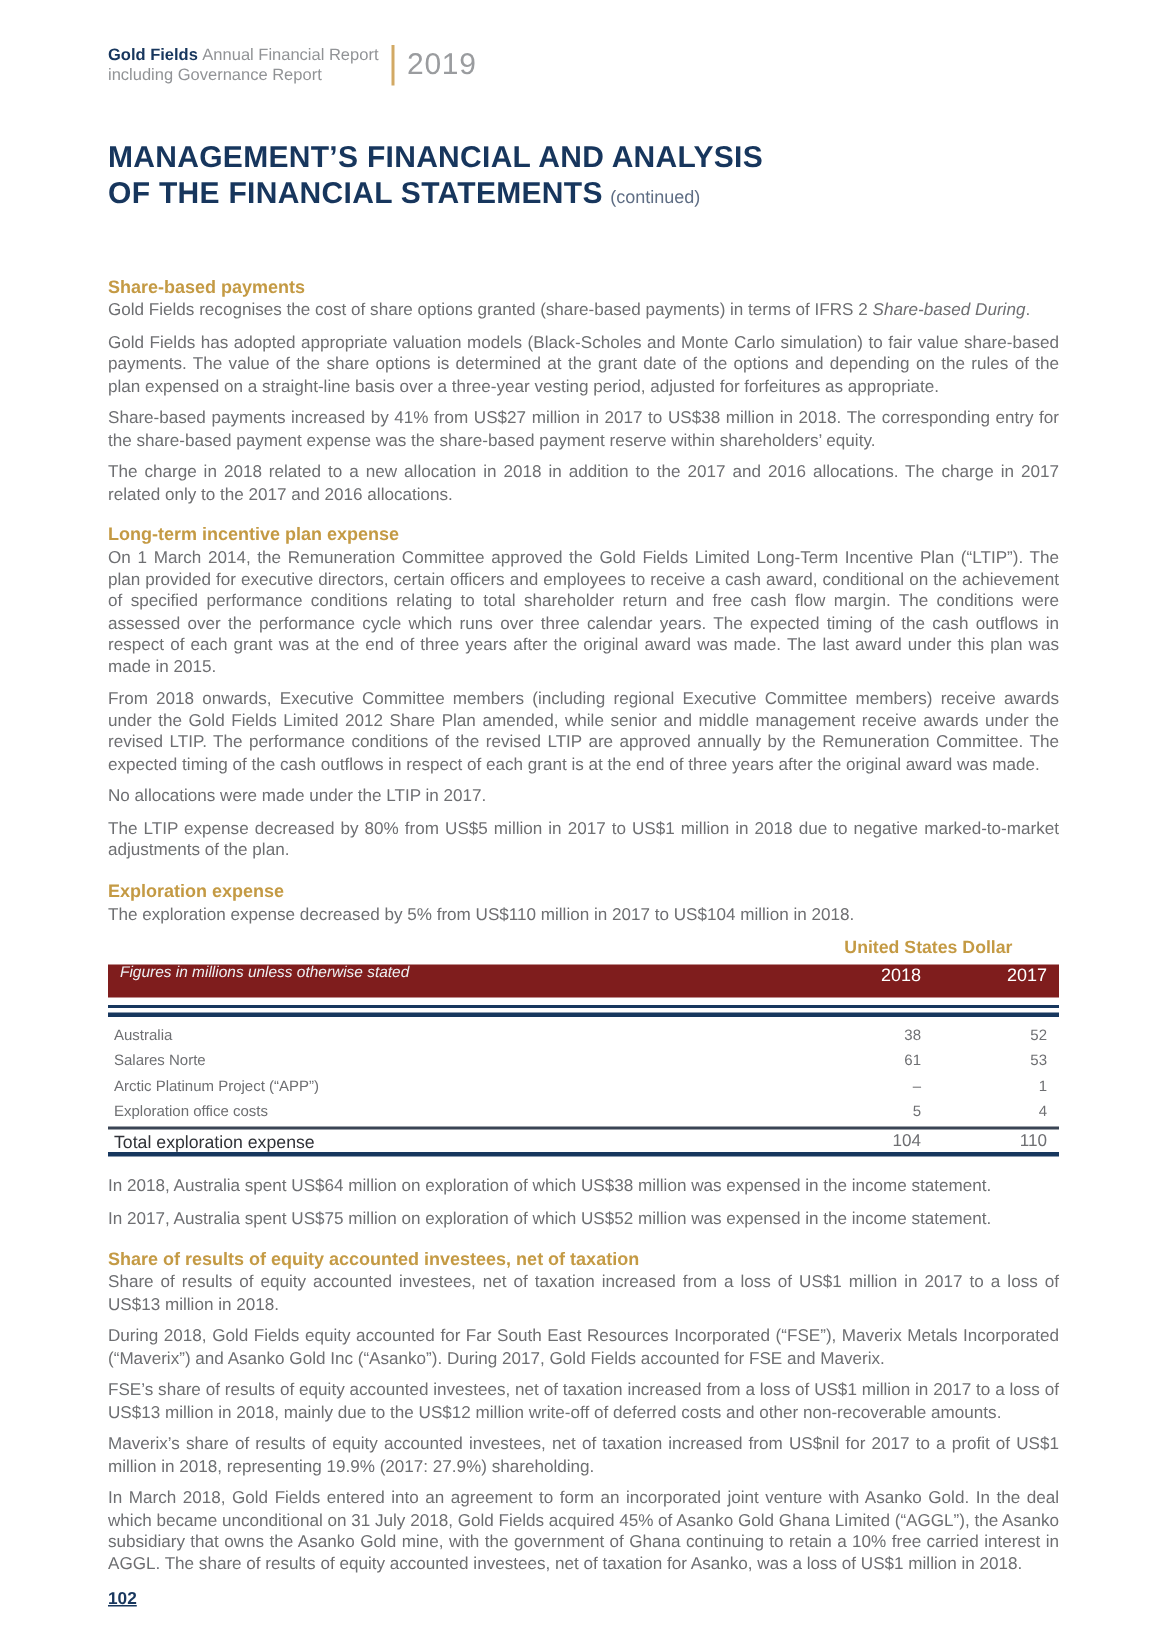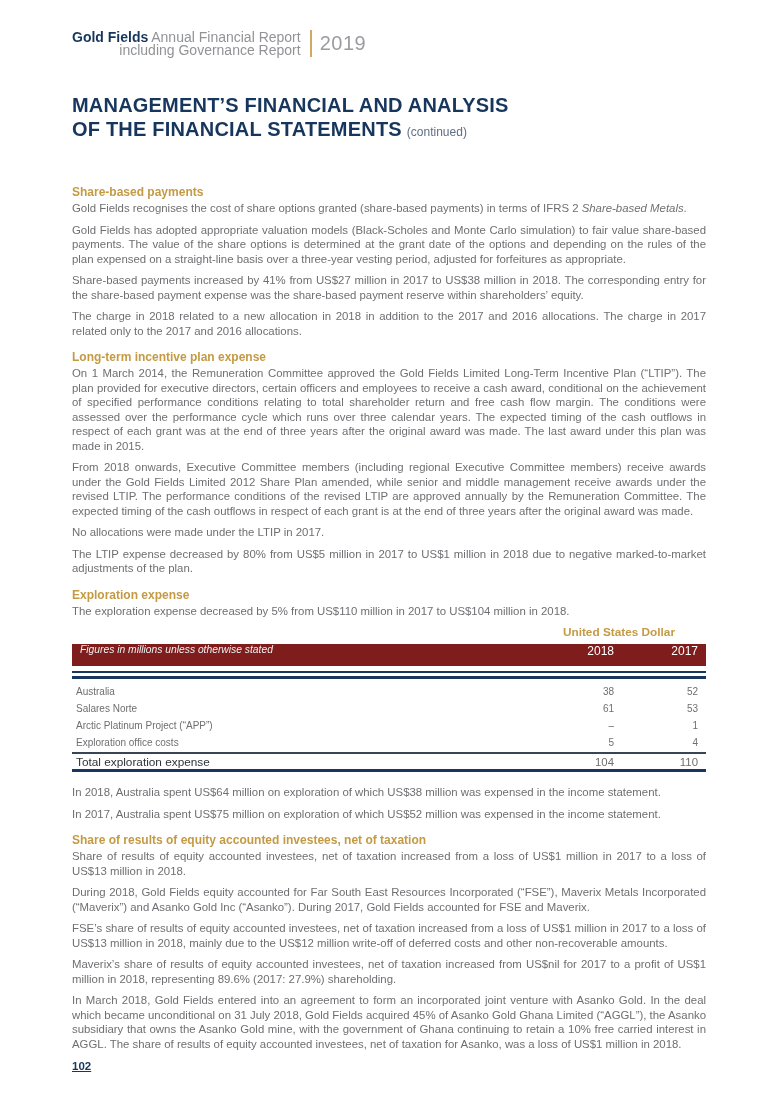--- a/index.html
+++ b/index.html
@@ -15,21 +15,21 @@
     padding: 0 72px;
     overflow: hidden;
     background: #ffffff;
   }
   
   .masthead {
     display: flex; align-items: center;
     padding-top: 30px;
     width: -moz-fit-content; width: fit-content;
   }
-  .masthead-text { text-align: right; font-size: 14px; line-height: 12.5px; color: #919396; }
+  .masthead-text { text-align: left; font-size: 11px; line-height: 12.5px; color: #919396; }
   .brand { color: #17365d; font-weight: bold; }
   .brand-suffix { margin-left: 3px; }
   .masthead-bar { width: 2px; height: 27px; background: #d2a964; margin: 0 8px 0 9px; }
   .masthead-year { font-size: 20px; color: #9a9c9f; letter-spacing: 0.5px; }
   
   .doc-title {
     margin-top: 37px;
     font-size: 20px; line-height: 23.5px;
     font-weight: bold; color: #17365d; letter-spacing: 0.2px;
   }
@@ -99,21 +99,21 @@
     <div class="masthead-bar"></div>
     <div class="masthead-year">2019</div>
   </div>
 
   <h1 class="doc-title">
     <span>MANAGEMENT’S FINANCIAL AND ANALYSIS</span><br>
     <span>OF THE FINANCIAL STATEMENTS</span><span class="continued">(continued)</span>
   </h1>
 
   <div class="section-heading mt-first">Share-based payments</div>
-  <p class="body"><span>Gold Fields recognises the cost of share options granted (share-based payments) in terms of IFRS 2 </span><span class="i">Share-based Metals</span><span>.</span></p>
+  <p class="body"><span>Gold Fields recognises the cost of share options granted (share-based payments) in terms of IFRS 2 </span><span class="i">Share-based During</span><span>.</span></p>
   <p class="body">Gold Fields has adopted appropriate valuation models (Black-Scholes and Monte Carlo simulation) to fair value share-based payments. The value of the share options is determined at the grant date of the options and depending on the rules of the plan expensed on a straight-line basis over a three-year vesting period, adjusted for forfeitures as appropriate.</p>
   <p class="body">Share-based payments increased by 41% from US$27 million in 2017 to US$38 million in 2018. The corresponding entry for the share-based payment expense was the share-based payment reserve within shareholders’ equity.</p>
   <p class="body">The charge in 2018 related to a new allocation in 2018 in addition to the 2017 and 2016 allocations. The charge in 2017 related only to the 2017 and 2016 allocations.</p>
 
   <div class="section-heading">Long-term incentive plan expense</div>
   <p class="body">On 1 March 2014, the Remuneration Committee approved the Gold Fields Limited Long-Term Incentive Plan (“LTIP”). The plan provided for executive directors, certain officers and employees to receive a cash award, conditional on the achievement of specified performance conditions relating to total shareholder return and free cash flow margin. The conditions were assessed over the performance cycle which runs over three calendar years. The expected timing of the cash outflows in respect of each grant was at the end of three years after the original award was made. The last award under this plan was made in 2015.</p>
   <p class="body">From 2018 onwards, Executive Committee members (including regional Executive Committee members) receive awards under the Gold Fields Limited 2012 Share Plan amended, while senior and middle management receive awards under the revised LTIP. The performance conditions of the revised LTIP are approved annually by the Remuneration Committee. The expected timing of the cash outflows in respect of each grant is at the end of three years after the original award was made.</p>
   <p class="body">No allocations were made under the LTIP in 2017.</p>
   <p class="body">The LTIP expense decreased by 80% from US$5 million in 2017 to US$1 million in 2018 due to negative marked-to-market adjustments of the plan.</p>
 
@@ -158,18 +158,18 @@
     </div>
   </div>
 
   <p class="body note-first">In 2018, Australia spent US$64 million on exploration of which US$38 million was expensed in the income statement.</p>
   <p class="body">In 2017, Australia spent US$75 million on exploration of which US$52 million was expensed in the income statement.</p>
 
   <div class="section-heading">Share of results of equity accounted investees, net of taxation</div>
   <p class="body">Share of results of equity accounted investees, net of taxation increased from a loss of US$1 million in 2017 to a loss of US$13 million in 2018.</p>
   <p class="body">During 2018, Gold Fields equity accounted for Far South East Resources Incorporated (“FSE”), Maverix Metals Incorporated (“Maverix”) and Asanko Gold Inc (“Asanko”). During 2017, Gold Fields accounted for FSE and Maverix.</p>
   <p class="body">FSE’s share of results of equity accounted investees, net of taxation increased from a loss of US$1 million in 2017 to a loss of US$13 million in 2018, mainly due to the US$12 million write-off of deferred costs and other non-recoverable amounts.</p>
-  <p class="body">Maverix’s share of results of equity accounted investees, net of taxation increased from US$nil for 2017 to a profit of US$1 million in 2018, representing 89.6% (2017: 27.9%) shareholding.</p>
+  <p class="body">Maverix’s share of results of equity accounted investees, net of taxation increased from US$nil for 2017 to a profit of US$1 million in 2018, representing 19.9% (2017: 27.9%) shareholding.</p>
   <p class="body">In March 2018, Gold Fields entered into an agreement to form an incorporated joint venture with Asanko Gold. In the deal which became unconditional on 31 July 2018, Gold Fields acquired 45% of Asanko Gold Ghana Limited (“AGGL”), the Asanko subsidiary that owns the Asanko Gold mine, with the government of Ghana continuing to retain a 10% free carried interest in AGGL. The share of results of equity accounted investees, net of taxation for Asanko, was a loss of US$1 million in 2018.</p>
 
   <div class="page-number">102</div>
 
 </div>
 
 </body></html>

